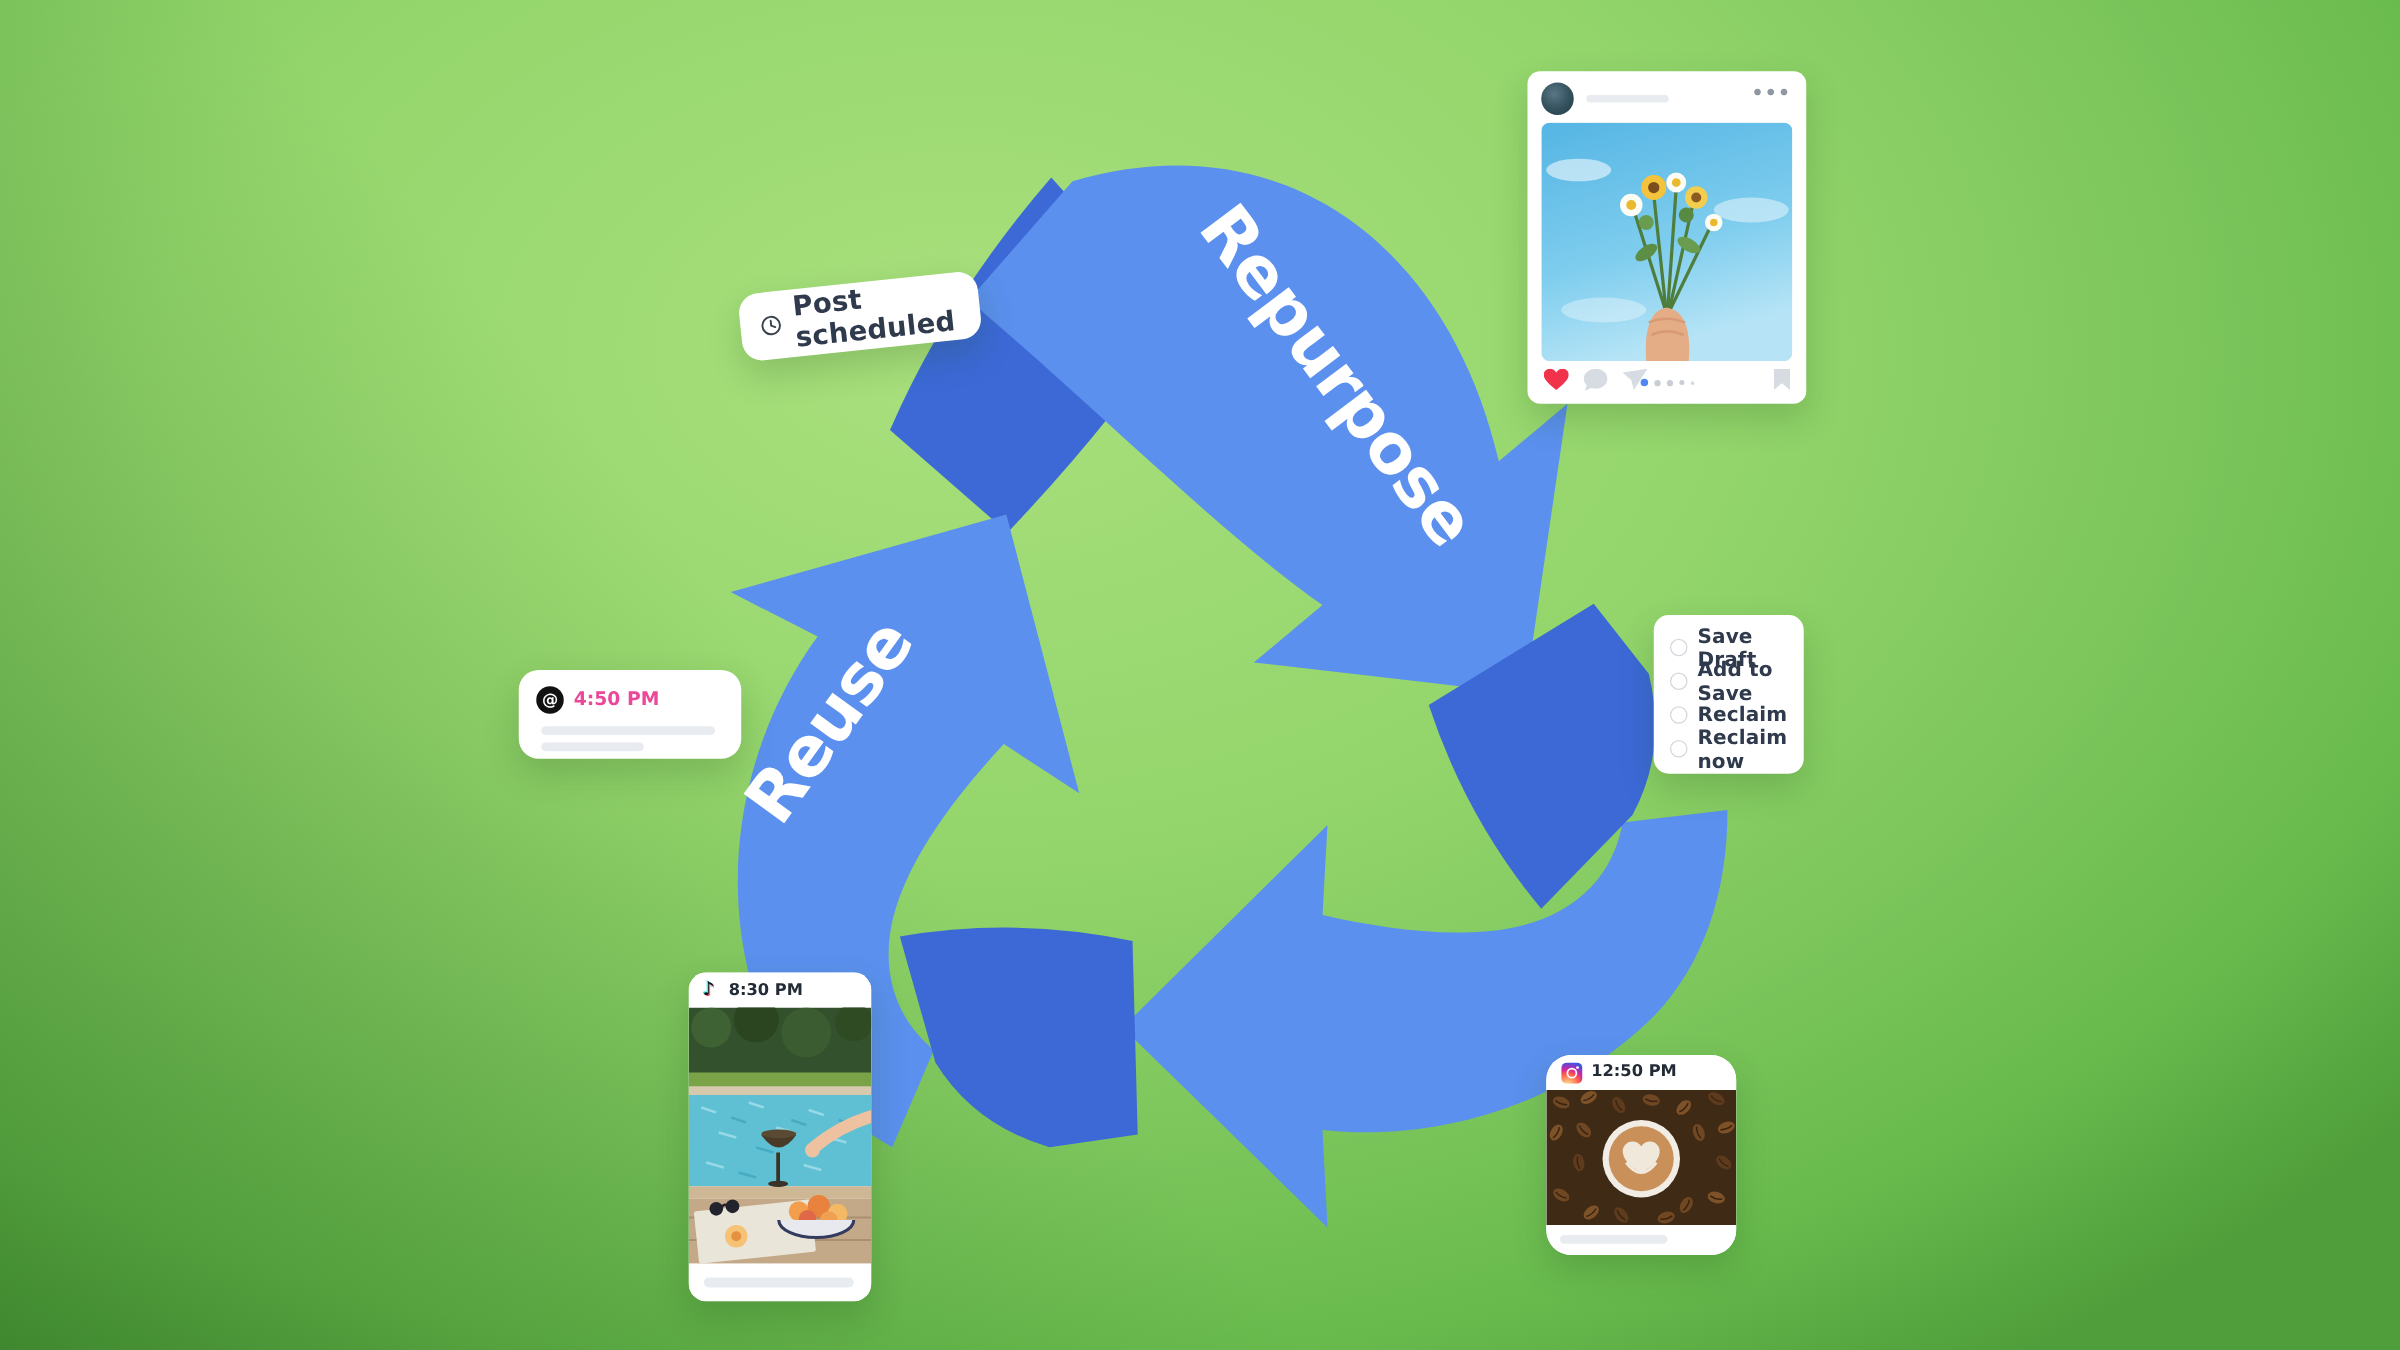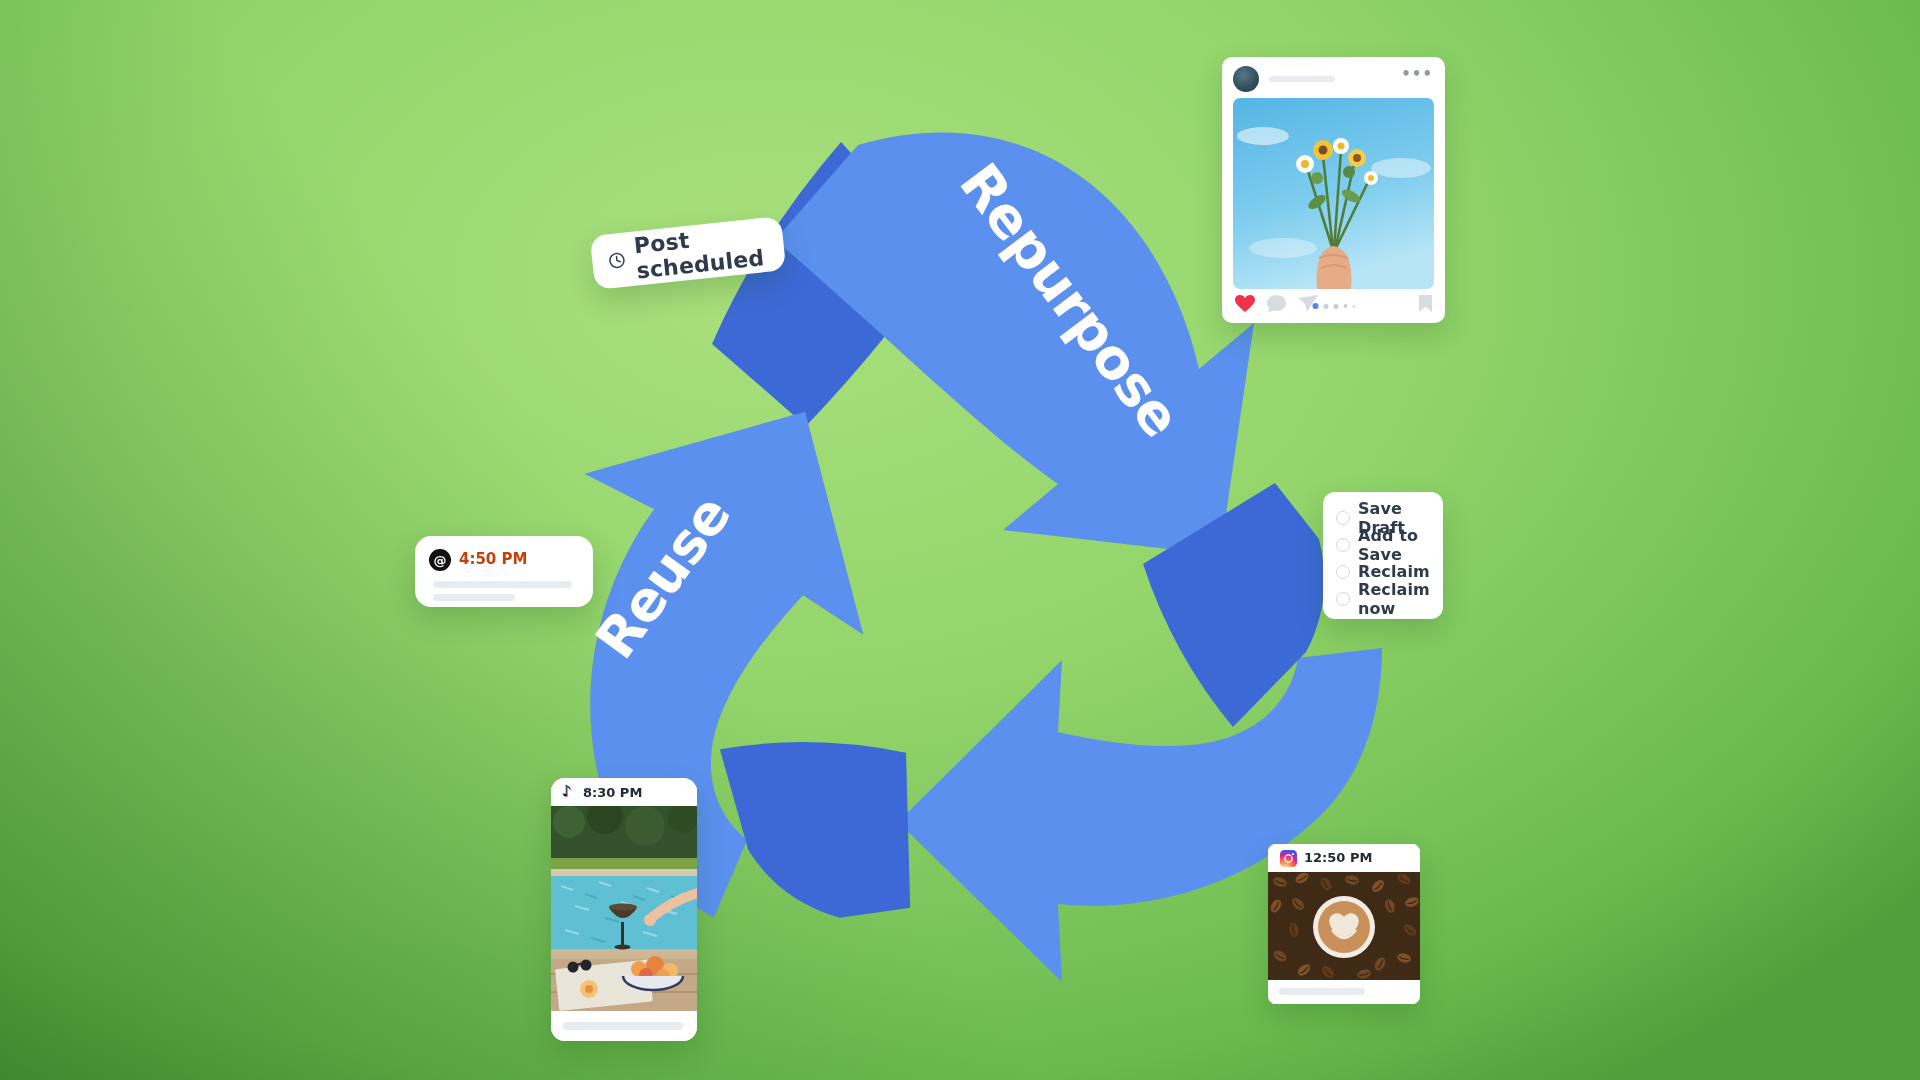--- a/index.html
+++ b/index.html
@@ -66,36 +66,36 @@
   }
   .menu .mlabel{font-size:16px;font-weight:600;color:var(--text-dark,#2f3a4d);letter-spacing:.1px;}
 
   
   .threads{left:415px;top:536px;width:178px;height:71px;border-radius:16px;}
   .threads .logo{
     position:absolute;left:14px;top:13px;width:22px;height:22px;border-radius:50%;
     background:#111;color:#fff;display:flex;align-items:center;justify-content:center;
     font-size:13px;font-weight:700;
   }
-  .threads .time{position:absolute;left:44px;top:14px;font-size:15px;font-weight:600;color:#c2410c;}
+  .threads .time{position:absolute;left:44px;top:14px;font-size:15px;font-weight:600;color:#ec4899;}
   .threads .b1{left:18px;top:45px;width:139px;height:7px;}
   .threads .b2{left:18px;top:58px;width:82px;height:7px;}
 
   
   .tiktok{left:551px;top:778px;width:146px;height:263px;border-radius:14px;overflow:hidden;}
   .tiktok .head{position:absolute;left:0;top:0;right:0;height:28px;background:#fff;}
   .tiktok .note{position:absolute;left:11px;top:4px;font-size:15px;color:#111;
     text-shadow:-1px -1px 0 rgba(46,232,232,.9), 1px 1px 0 rgba(255,45,85,.85);}
   .tiktok .time{position:absolute;left:32px;top:7px;font-size:13px;font-weight:600;color:#222b36;}
   .tiktok .photo{position:absolute;left:0;top:28px;width:146px;height:205px;}
   .tiktok .foot{position:absolute;left:0;bottom:0;right:0;height:30px;background:#fff;}
   .tiktok .fbar{left:12px;top:11px;width:120px;height:8px;}
 
   
-  .igc{left:1237px;top:844px;width:152px;height:160px;border-radius:8px;overflow:hidden;margin-left:31px;}
+  .igc{left:1237px;top:844px;width:152px;height:160px;border-radius:20px;overflow:hidden;}
   .igc .head{position:absolute;left:0;top:0;right:0;height:28px;background:#fff;}
   .igc .time{position:absolute;left:36px;top:6px;font-size:13px;font-weight:600;color:#222b36;}
   .igc .photo{position:absolute;left:0;top:28px;width:152px;height:108px;}
   .igc .foot{position:absolute;left:0;bottom:0;right:0;height:24px;background:#fff;}
   .igc .fbar{left:11px;top:8px;width:86px;height:7px;}
 </style>
 </head>
 <body>
 
 <div id="stage">

